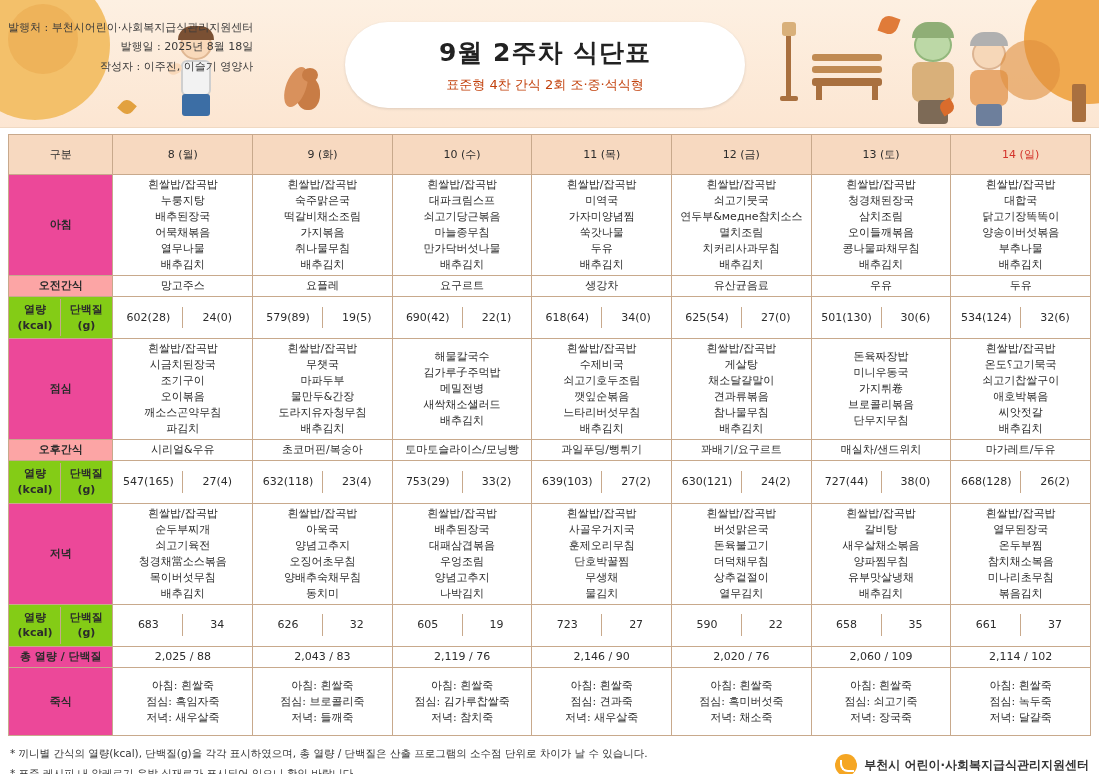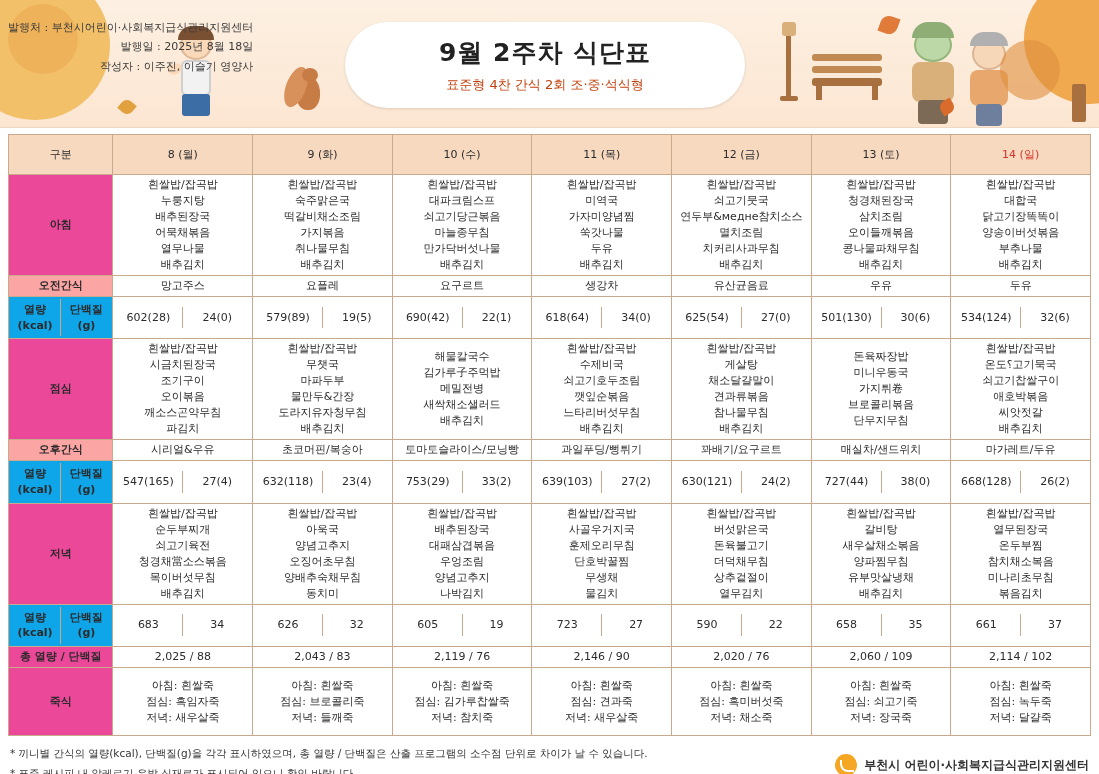--- a/index.html
+++ b/index.html
@@ -78,21 +78,21 @@
     background: #ec4899;
     font-weight: bold;
     font-size: 12px;
   }
   td.rowlabel-light { background: #fca5a5; font-weight: bold; font-size: 11.5px; }
 
   td.meal { height: 92px; }
   td.snack { height: 20px; }
 
   .kcal-label {
-    background: #0ea5e9;
+    background: #84cc16;
     font-weight: bold;
     font-size: 11px;
     padding: 0;
   }
   .kcal-label .split { display: flex; }
   .kcal-label .split > span {
     flex: 1;
     padding: 3px 0;
   }
   .kcal-label .split > span:first-child { border-right: 1px solid #c8a98c; }

